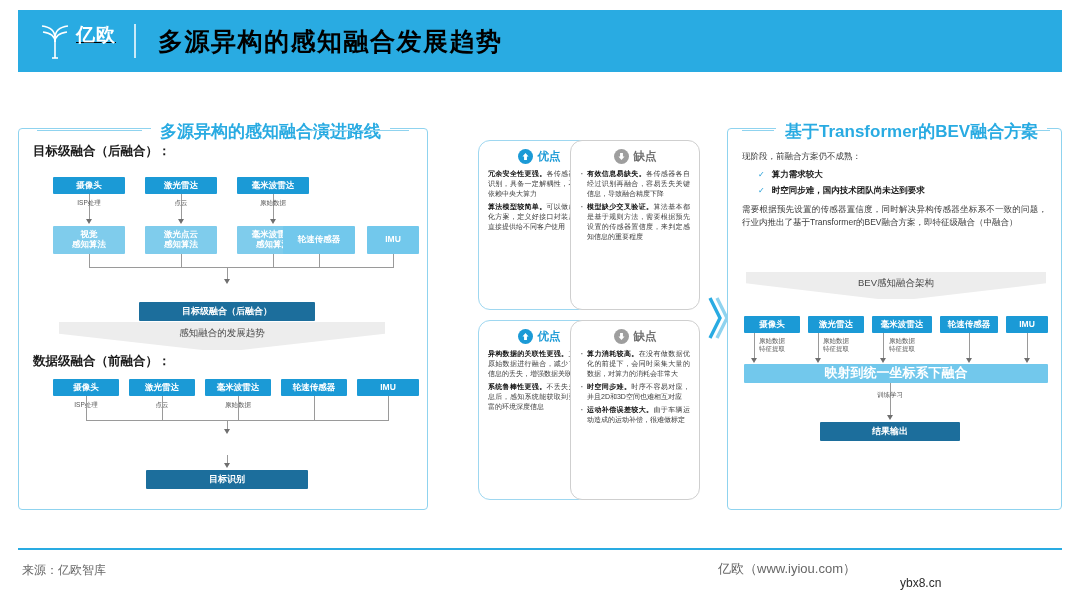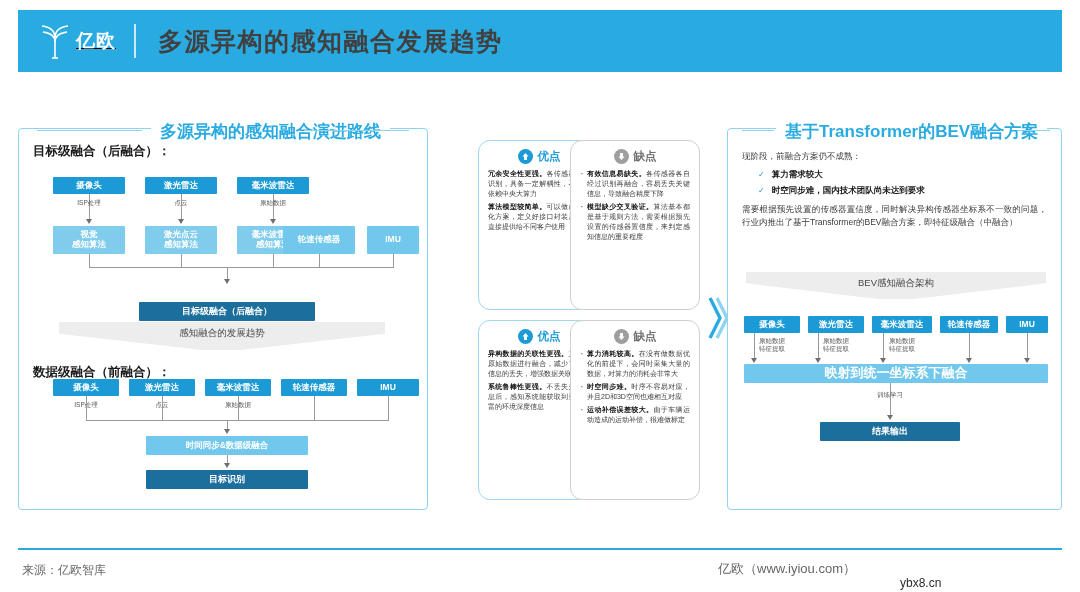--- a/index.html
+++ b/index.html
@@ -11,32 +11,32 @@
     position: relative;
   }
 
   
   .header {
     position: absolute; left: 18px; top: 10px;
     width: 1044px; height: 62px;
     background: #29ABE2;
     display: flex; align-items: center;
   }
-  .logo-wrap { display: flex; align-items: center; margin-left: 20px; text-decoration: underline; }
+  .logo-wrap { display: flex; margin-left: 20px; text-decoration: underline; }
   .logo-mark { width: 34px; height: 38px; margin-right: 4px; }
   .logo-text {
     color: #ffffff; font-size: 19px; font-weight: bold;
     letter-spacing: 1px;
   }
   .logo-divider {
     width: 2px; height: 34px; background: rgba(255,255,255,.75);
     margin: 0 22px 0 18px;
   }
   .header-title {
-    color: #404040; font-size: 25px; font-weight: bold; letter-spacing: 1.5px;
+    color: #000000; font-size: 25px; font-weight: bold; letter-spacing: 1.5px;
   }
 
   
   .canvas {
     position: absolute; left: 18px; top: 118px;
     width: 1044px; height: 392px;
   }
 
   
   .panel {
@@ -239,42 +239,41 @@
     <div class="hline" style="left:70px;  top:138px; width:305px;"></div>
     <div class="vline" style="left:208px; top:138px; height:14px;"></div>
     <div class="arrow-dn" style="left:204.5px; top:150px;"></div>
 
     <div class="node n-dark" style="left:120px; top:157px; width:176px; height:19px; font-size:9px;margin-top:16px;">目标级融合（后融合）</div>
 
     <div class="banner" style="left:40px; top:193px; width:326px; height:28px;">
       <span>感知融合的发展趋势</span>
     </div>
 
-    <div class="sect-title" style="left:14px; top:235px;">数据级融合（前融合）：</div>
+    <div class="sect-title" style="left:14px; top:224px;">数据级融合（前融合）：</div>
 
     <div class="node n-blue" style="left:34px;  top:250px; width:66px; height:17px;">摄像头</div>
     <div class="node n-blue" style="left:110px; top:250px; width:66px; height:17px;">激光雷达</div>
     <div class="node n-blue" style="left:186px; top:250px; width:66px; height:17px;">毫米波雷达</div>
     <div class="node n-blue" style="left:262px; top:250px; width:66px; height:17px;">轮速传感器</div>
     <div class="node n-blue" style="left:338px; top:250px; width:62px; height:17px;">IMU</div>
 
     <div class="edge-label" style="left:37px;  top:272px; width:60px;">ISP处理</div>
     <div class="edge-label" style="left:113px; top:272px; width:60px;">点云</div>
     <div class="edge-label" style="left:189px; top:272px; width:60px;">原始数据</div>
 
     <div class="vline" style="left:67px;  top:267px; height:24px;"></div>
     <div class="vline" style="left:143px; top:267px; height:24px;"></div>
     <div class="vline" style="left:219px; top:267px; height:24px;"></div>
     <div class="vline" style="left:295px; top:267px; height:24px;"></div>
     <div class="vline" style="left:369px; top:267px; height:24px;"></div>
     <div class="hline" style="left:67px;  top:291px; width:303px;"></div>
     <div class="vline" style="left:208px; top:291px; height:11px;"></div>
     <div class="arrow-dn" style="left:204.5px; top:300px;"></div>
 
-    <div class="node n-mid" style="left:127px; top:307px; width:162px; height:19px; font-size:8.5px;">时间同步&amp;数据级融合</div>
     <div class="vline" style="left:208px; top:326px; height:10px;"></div>
     <div class="arrow-dn" style="left:204.5px; top:334px;"></div>
     <div class="node n-dark" style="left:127px; top:341px; width:162px; height:19px; font-size:9px;">目标识别</div>
   </div>
 
   <div class="card pro" style="left:424px; top:22px; width:122px; height:170px;">
     <div class="card-head">
       <span class="badge up">
         <svg width="9" height="9" viewBox="0 0 10 10">
             <path d="M5 1 L8.4 5 H6.6 V9 H3.4 V5 H1.6 Z" fill="#fff"></path>

